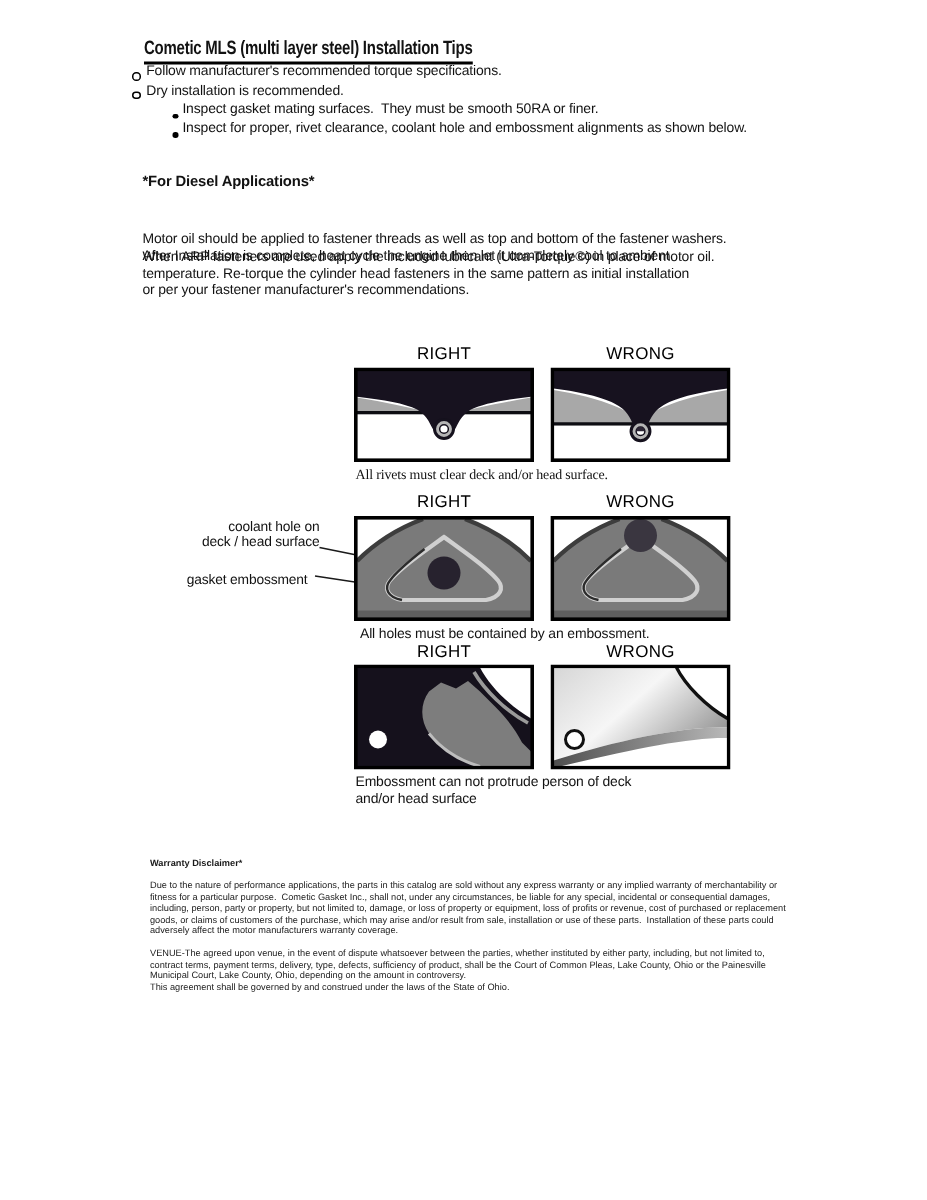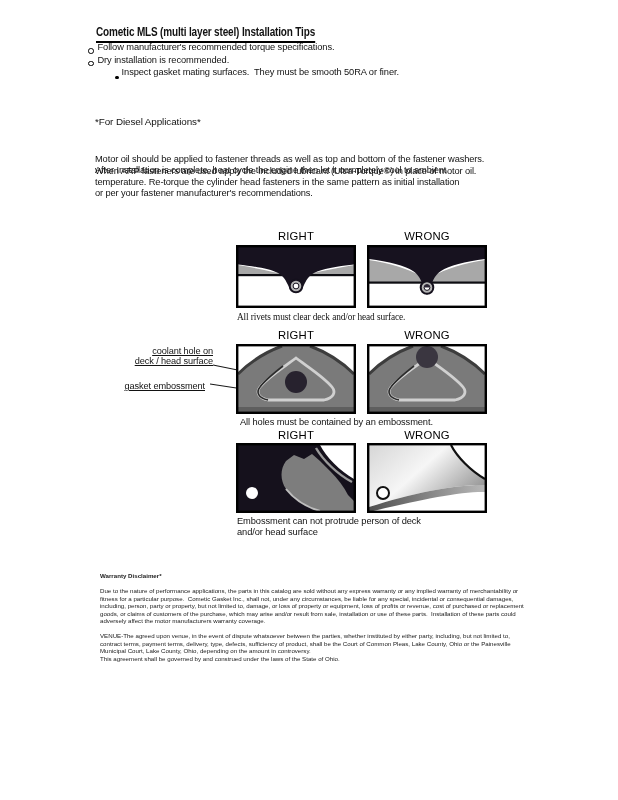--- a/index.html
+++ b/index.html
@@ -14,32 +14,32 @@
          padding-bottom:2px;white-space:pre;}
 
   .intro{left:88px;top:41px;font-size:9.3px;line-height:12.7px;letter-spacing:-0.1px;}
   .brow{display:flex;align-items:flex-end;}
   .hollow-dot{flex:0 0 auto;width:3.5px;height:3.5px;border:1px solid #000;border-radius:50%;
               margin:4.2px 4px 0 0;}
   .sub{margin-left:27px;}
   .fill-dot{flex:0 0 auto;width:3.6px;height:3.6px;background:#000;border-radius:50%;
             margin:4.2px 3px 0 0;}
 
-  .diesel-heading{left:95px;top:116px;font-size:9.9px;font-weight:normal;letter-spacing:-0.1px;}
+  .diesel-heading{left:95px;top:116px;font-size:9.9px;font-weight:bold;letter-spacing:-0.1px;}
   .body-p{font-size:9.3px;line-height:11.6px;letter-spacing:-0.12px;white-space:pre;}
   .p1{left:95px;top:134px;margin-top:20px;}
   .p2{left:95px;top:165px;}
   .note{left:95px;top:204px;}
 
   .hdr{width:120px;text-align:center;font-size:11.3px;letter-spacing:0.2px;color:#000;}
   .panel{width:120px;height:63px;}
   .panel svg{display:block;width:100%;height:100%;}
   .cap{font-size:9.3px;letter-spacing:-0.1px;}
 
-  .callout{font-size:9.2px;line-height:10.4px;text-align:right;letter-spacing:-0.1px;text-decoration:underline;}
+  .callout{font-size:9.2px;line-height:10.4px;text-align:right;letter-spacing:-0.1px;}
 
   .warranty{left:100px;top:572px;width:460px;font-size:6.15px;line-height:7.5px;
             letter-spacing:0;color:#1a1a1a;}
   .warranty .whead{font-weight:bold;margin:0 0 7.5px 0;}
   .warranty p{margin:0 0 7.5px 0;white-space:pre;}
 
   .footer{left:388px;top:760px;font-size:12px;letter-spacing:0.2px;color:#0f766e;margin-top:36px;}
 </style>
 </head>
 <body>
@@ -53,20 +53,24 @@
       <span class="hollow-dot"></span>
       <span class="pre">Follow manufacturer's recommended torque specifications.</span>
     </div>
     <div class="brow">
       <span class="hollow-dot"></span>
       <span class="pre">Dry installation is recommended.</span>
     </div>
     <div class="brow sub">
       <span class="fill-dot"></span>
       <span class="pre">Inspect gasket mating surfaces.  They must be smooth 50RA or finer.</span>
+    </div>
+    <div class="brow sub">
+      <span class="fill-dot"></span>
+      <span class="pre">Inspect for proper, rivet clearance, coolant hole and embossment alignments as shown below.</span>
     </div>
   </div>
 
   <div class="abs diesel-heading">*For Diesel Applications*</div>
   <div class="abs body-p p1">Motor oil should be applied to fastener threads as well as top and bottom of the fastener washers.
 When ARP fasteners are used apply the included lubricant (Ultra-Torque®) in place of motor oil.</div>
   <div class="abs body-p p2">After Installation is complete, heat cycle the engine then let it completely cool to ambient
 temperature. Re-torque the cylinder head fasteners in the same pattern as initial installation
 or per your fastener manufacturer's recommendations.</div>
 

